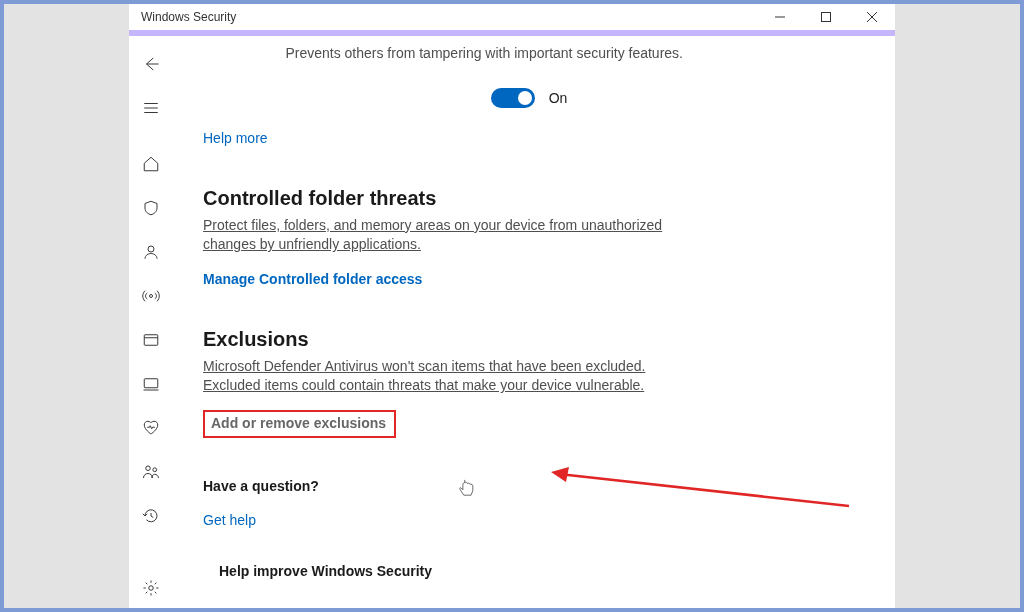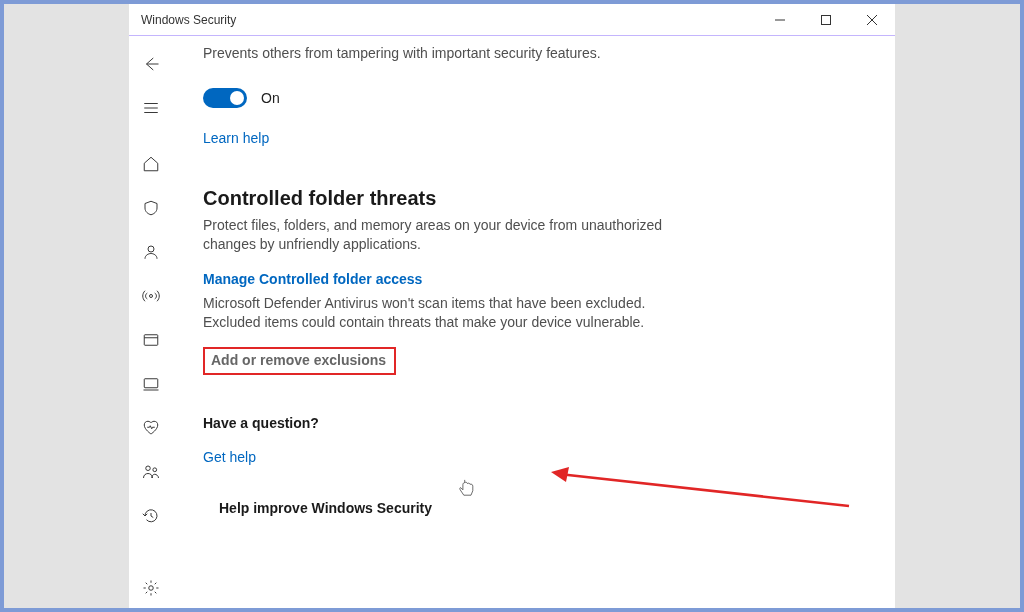--- a/index.html
+++ b/index.html
@@ -1,39 +1,39 @@
 <!DOCTYPE html>
 <html><head>
   <meta charset="utf-8">
   <style>
     * { margin: 0; padding: 0; box-sizing: border-box; font-family: "Segoe UI", sans-serif; }
     body { background: #b9c7e6; display: flex; align-items: flex-start; justify-content: center; }
     .outer { width: 1024px; height: 612px; padding: 4px; background: #7e9bd6; }
     .frame { width: 100%; height: 100%; background: #e3e3e3; display: flex; }
     .left-blank, .right-blank { flex: 1; background: #e3e3e3; }
     .window { width: 766px; height: 100%; background: #fff; display: flex; flex-direction: column; }
-    .titlebar { height: 32px; display: flex; align-items: center; border-bottom: 1px solid #c4b5fd; }
+    .titlebar { height: 32px; display: flex; align-items: center; border-bottom: 6px solid #c4b5fd; }
     .title-text { flex: 1; padding-left: 12px; font-size: 12px; color: #333; }
     .win-btn { width: 46px; height: 32px; display: flex; align-items: center; justify-content: center; color: #333; }
     .win-btn svg { width: 10px; height: 10px; }
     .body { flex: 1; display: flex; overflow: hidden; position: relative; }
     .sidebar { width: 44px; background: #fff; display: flex; flex-direction: column; align-items: center; padding-top: 8px; gap: 4px; }
     .side-ico { width: 40px; height: 40px; display: flex; align-items: center; justify-content: center; color: #333; }
     .side-ico svg { width: 18px; height: 18px; stroke: #333; fill: none; stroke-width: 1.3; }
     .side-spacer { flex: 1; }
     .content { flex: 1; padding: 8px 40px 0 30px; color: #1a1a1a; position: relative; }
-    .desc { font-size: 14px; color: #4f4f4f; line-height: 1.4; max-width: 480px; }
-    .toggle-row { display: flex; align-items: center; gap: 14px; margin-top: 24px; }
+    .desc { font-size: 14px; color: #4f4f4f; line-height: 1.4; max-width: 480px; text-align: right; }
+    .toggle-row { display: flex; align-items: center; gap: 14px; margin-top: 24px; justify-content: center; }
     .toggle { width: 44px; height: 20px; background: #0067c0; border-radius: 20px; position: relative; }
     .toggle::after { content: ""; position: absolute; right: 3px; top: 3px; width: 14px; height: 14px; background: #fff; border-radius: 50%; }
     .toggle-label { font-size: 14px; color: #222; }
     .link { color: #0067c0; font-size: 14px; display: inline-block; }
     .lm { margin-top: 22px; }
     .section-h { font-size: 20px; font-weight: 600; margin-top: 40px; color: #1a1a1a; }
-    .section-desc { font-size: 14px; color: #4f4f4f; margin-top: 6px; max-width: 480px; line-height: 1.4; }
+    .section-desc { font-size: 14px; color: #4f4f4f; margin-top: 6px; max-width: 480px; line-height: 1.4; text-decoration: underline; }
     .section-link { margin-top: 16px; font-weight: bold; }
     .highlighted { display: inline-block; border: 2px solid #e12626; padding: 2px 8px 4px 6px; margin-top: 14px; }
     .highlighted .link { color: #666; font-weight: bold; }
     .cursor { position: absolute; left: 286px; top: 443px; }
     .cursor svg { width: 15px; height: 18px; }
     .arrow { position: absolute; left: 376px; top: 430px; }
     .arrow svg { width: 310px; height: 50px; }
     .q-h { font-size: 14px; font-weight: 600; margin-top: 40px; color: #1a1a1a; }
     .q-link { margin-top: 18px; }
     .q-h2 { font-size: 14px; font-weight: 600; margin-top: 34px; color: #1a1a1a; padding-left: 16px; }
@@ -139,26 +139,27 @@
                 <path d="M12 2 V5 M12 19 V22 M4.9 4.9 L7 7 M17 17 L19.1 19.1 M2 12 H5 M19 12 H22 M4.9 19.1 L7 17 M17 7 L19.1 4.9"></path>
               </svg>
           </div>
         </div>
         <div class="content">
           <div class="desc">Prevents others from tampering with important security features.</div>
           <div class="toggle-row">
             <div class="toggle"></div>
             <div class="toggle-label">On</div>
           </div>
-          <a class="link lm">Learn help</a>
+          <a class="link lm">Help more</a>
 
           <div class="section-h">Controlled folder threats</div>
           <div class="section-desc">Protect files, folders, and memory areas on your device from unauthorized changes by unfriendly applications.</div>
           <a class="link section-link">Manage Controlled folder access</a>
 
+          <div class="section-h">Exclusions</div>
           <div class="section-desc">Microsoft Defender Antivirus won't scan items that have been excluded. Excluded items could contain threats that make your device vulnerable.</div>
           <div class="highlighted">
             <a class="link">Add or remove exclusions</a>
           </div>
 
           <div class="q-h">Have a question?</div>
           <a class="link q-link">Get help</a>
 
           <div class="q-h2">Help improve Windows Security</div>
 

